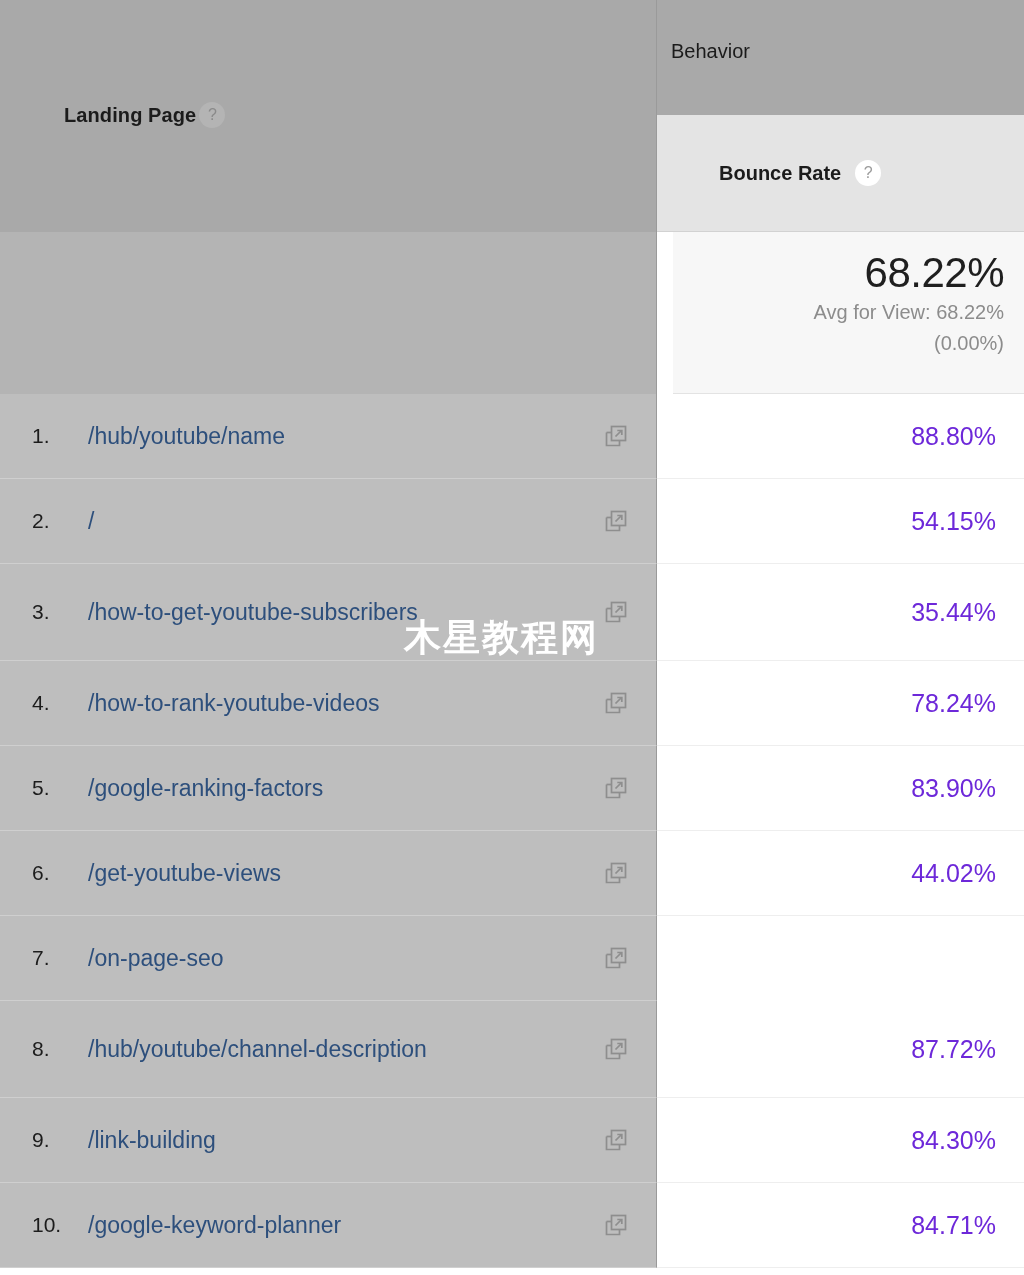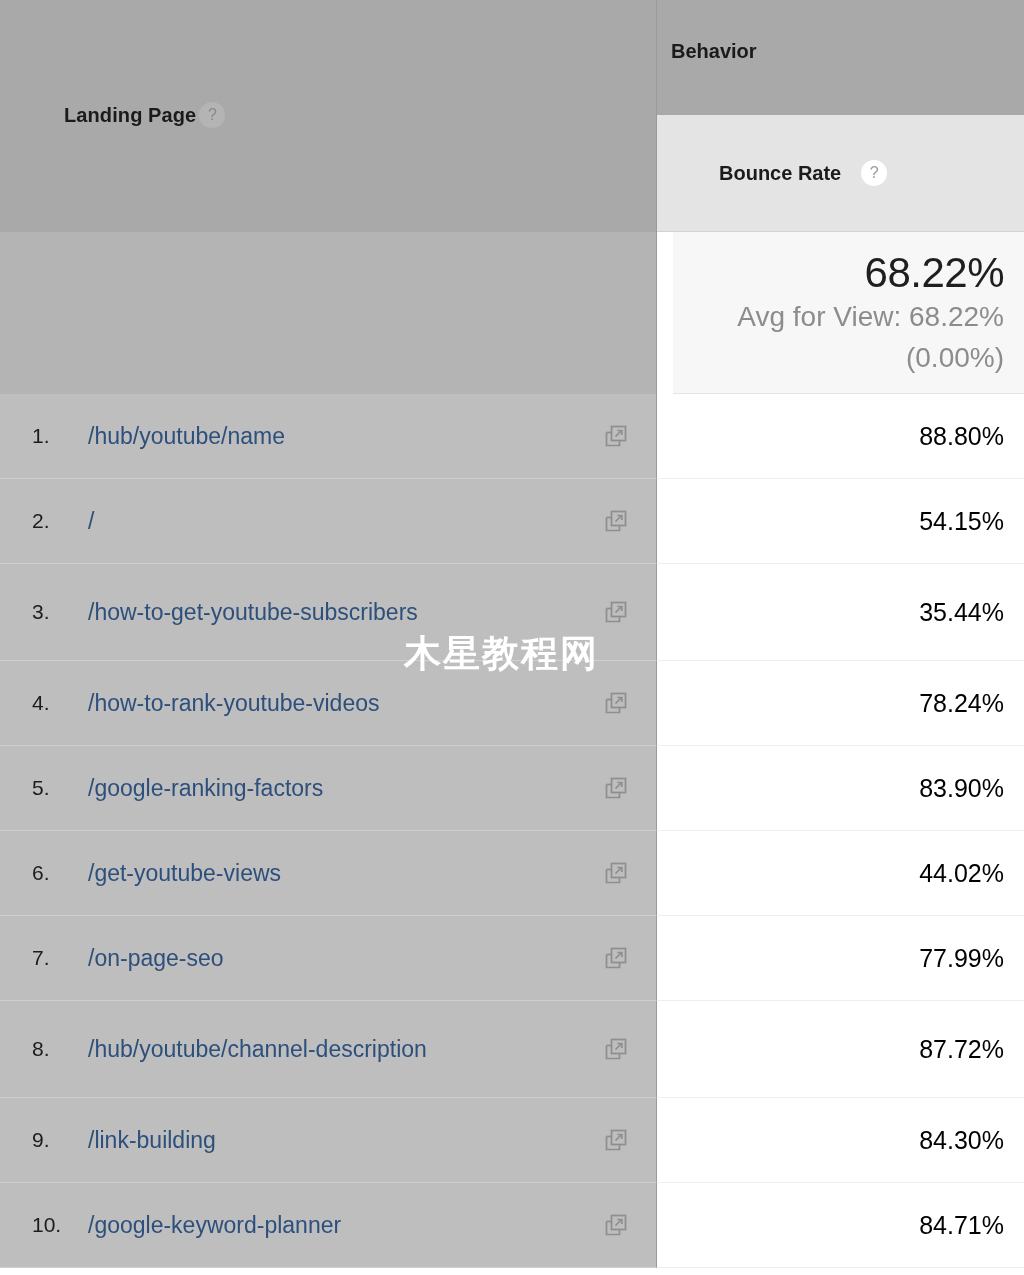--- a/index.html
+++ b/index.html
@@ -61,32 +61,32 @@
   }
   .th-group {
     height: 115px;
     flex: 0 0 115px;
     background: #a9a9a9;
     box-sizing: border-box;
     padding: 40px 0 0 14px;
   }
   .th-group-label {
     font-size: 20px;
-    font-weight: bold;
+    font-weight: normal;
     color: #1b1b1b;
   }
   .th-metric-cell {
     flex: 1 1 auto;
     background: #e4e4e4;
     box-sizing: border-box;
     display: flex;
     align-items: center;
     justify-content: flex-start;
     padding-left: 62px;
-    gap: 20px;
+    gap: 14px;
     border-bottom: 1px solid #d2d2d2;
   }
   .th-metric-label {
     font-size: 20px;
     font-weight: bold;
     color: #1b1b1b;
   }
 
   
   .help-icon {
@@ -133,21 +133,21 @@
     border-bottom: 1px solid #e3e3e3;
     margin-left: 16px;
   }
   .sum-value {
     font-size: 42px;
     color: #1f1f1f;
     line-height: 1.08;
     letter-spacing: -0.5px;
   }
   .sum-sub {
-    font-size: 28px;
+    font-size: 20px;
     color: #8c8c8c;
     line-height: 1.32;
     margin-top: 4px;
   }
 
   
   .tbody {
     flex: 1 1 auto;
     display: flex;
     flex-direction: column;
@@ -200,38 +200,37 @@
     display: block;
   }
   .td-metric {
     flex: 1 1 auto;
     background: #ffffff;
     border-bottom: 1px solid #eeeeee;
     box-sizing: border-box;
     display: flex;
     align-items: center;
     justify-content: flex-end;
-    padding-right: 20px;
+    padding-right: 28px;
     font-size: 25px;
-    color: #000000;
+    color: #6d28d9;
   }
 
   
   .watermark {
     position: absolute;
     left: 404px;
     top: 613px;
     font-size: 37px;
     font-weight: bold;
     color: #ffffff;
     letter-spacing: 2px;
     pointer-events: none;
     font-family: "DejaVu Sans", sans-serif;
     white-space: nowrap;
-    margin-top: 16px;
   }
 </style>
 </head>
 <body>
 
 <div class="report">
 
   <div class="thead">
 
     <div class="th-dim">
@@ -359,21 +358,20 @@
           <a class="page-link" href="#">/on-page-seo</a>
           <span class="ext-icon"><svg viewBox="0 0 24 24" width="24" height="24" aria-hidden="true">
               <rect x="7.5" y="2.5" width="14" height="14" fill="none" stroke="#8e8e8e" stroke-width="1.7"></rect>
               <path d="M11.5 12.5 L17.5 6.5" stroke="#8e8e8e" stroke-width="1.7" fill="none"></path>
               <path d="M13.3 6.5 H17.8 V11" fill="none" stroke="#8e8e8e" stroke-width="1.7"></path>
               <path d="M2.5 8.5 H7 V7 H2.5 Z" fill="none" stroke="none"></path>
               <path d="M2.5 8.5 V21.5 H15.5 V17" fill="none" stroke="#8e8e8e" stroke-width="1.7"></path>
               <path d="M2.5 8.5 H7.5" fill="none" stroke="#8e8e8e" stroke-width="1.7"></path>
             </svg></span>
         </div>
-        <div class="td-metric">77.99%</div>
       </div>
       <div class="trow tall">
         <div class="td-dim">
           <span class="rank">8.</span>
           <a class="page-link" href="#">/hub/youtube/channel-description</a>
           <span class="ext-icon"><svg viewBox="0 0 24 24" width="24" height="24" aria-hidden="true">
               <rect x="7.5" y="2.5" width="14" height="14" fill="none" stroke="#8e8e8e" stroke-width="1.7"></rect>
               <path d="M11.5 12.5 L17.5 6.5" stroke="#8e8e8e" stroke-width="1.7" fill="none"></path>
               <path d="M13.3 6.5 H17.8 V11" fill="none" stroke="#8e8e8e" stroke-width="1.7"></path>
               <path d="M2.5 8.5 H7 V7 H2.5 Z" fill="none" stroke="none"></path>

